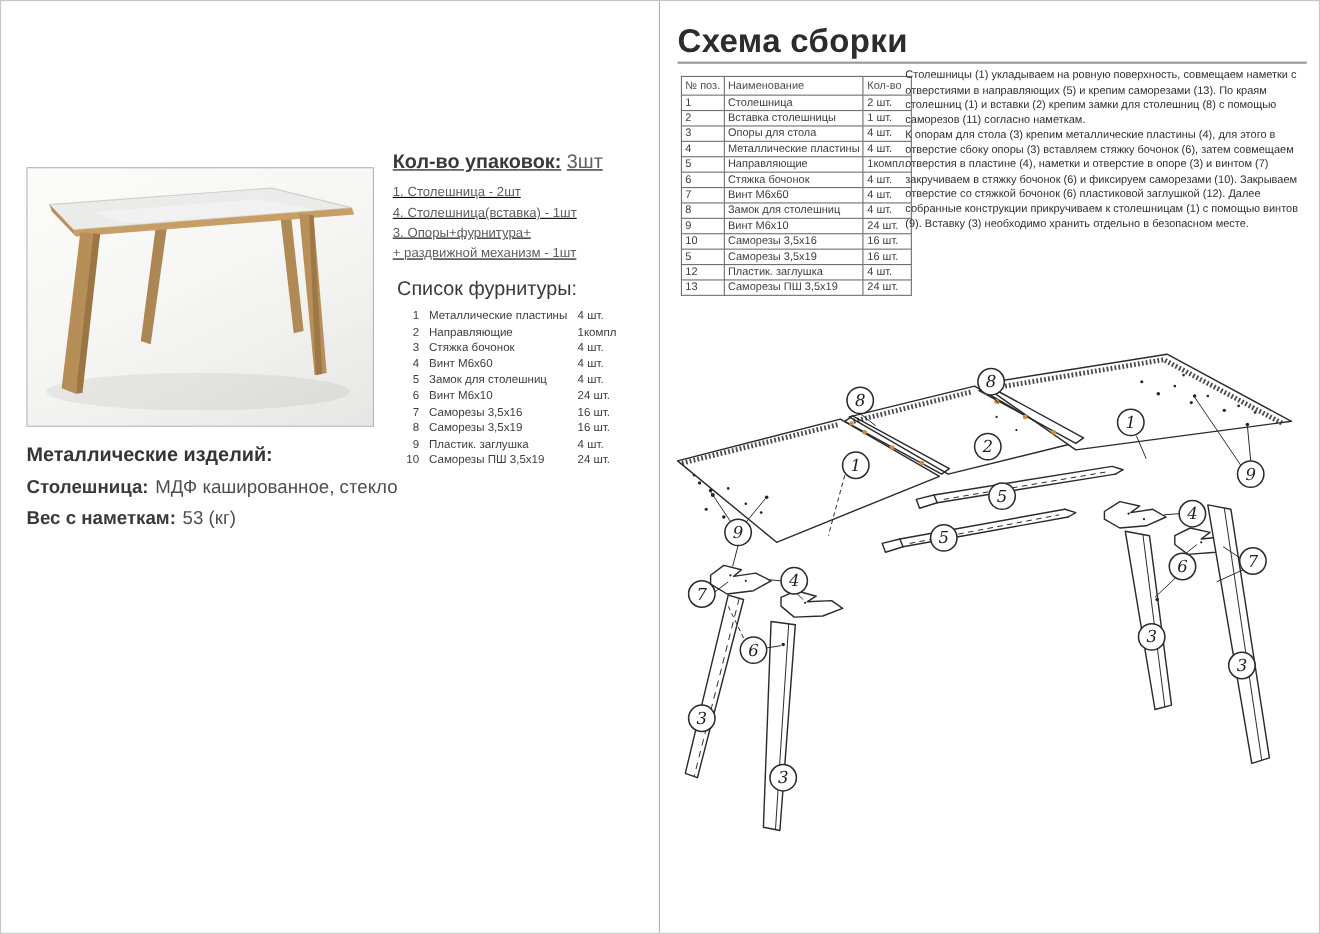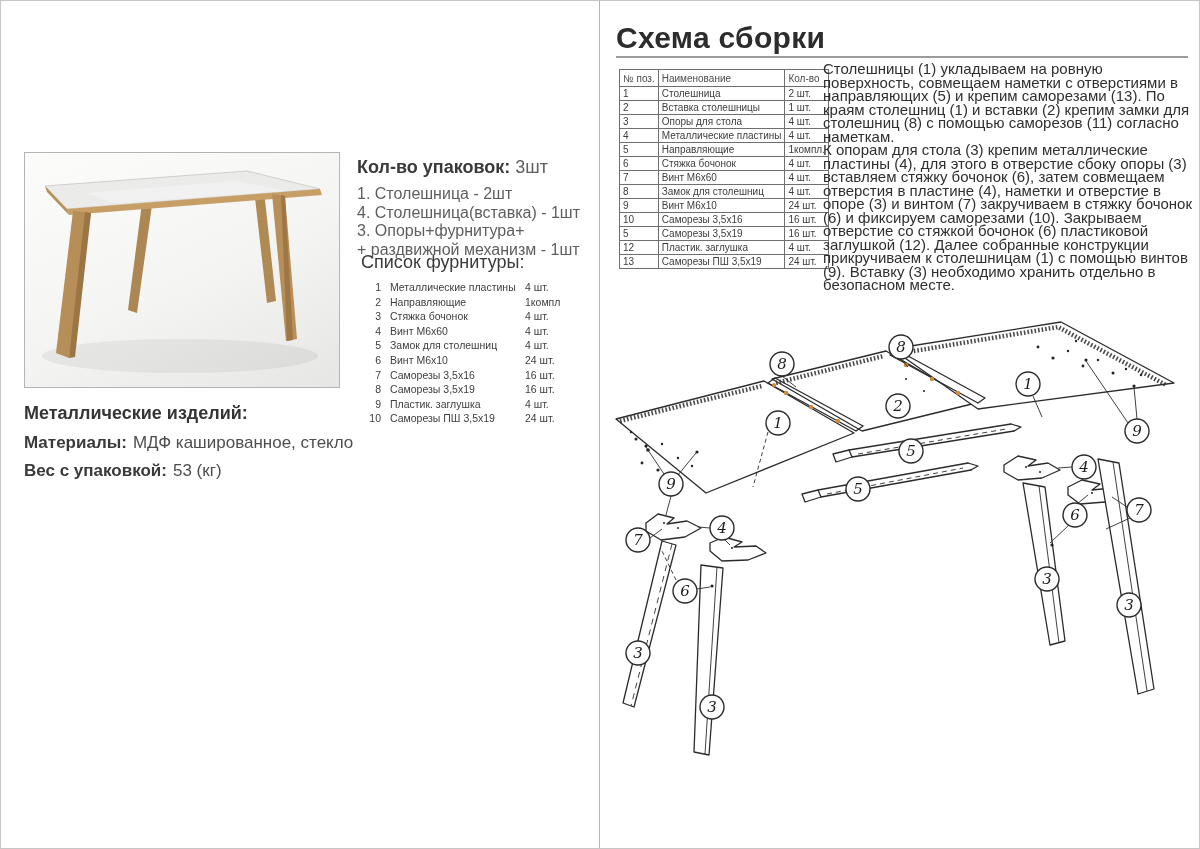--- a/index.html
+++ b/index.html
@@ -3,24 +3,24 @@
 <meta charset="utf-8">
 <style>
   html,body{margin:0;padding:0;background:#e8e8e8;}
   .page{position:relative;width:1200px;height:849px;margin:0 auto;background:#ffffff;
         font-family:"Liberation Sans",sans-serif;overflow:hidden;border:1px solid #c6c6c6;box-sizing:border-box;}
   .divider{position:absolute;left:598px;top:0;bottom:0;width:1px;background:#b3b3b3;}
 
   
   .photo{position:absolute;left:23px;top:151px;width:314px;height:234px;border:1px solid #b4b4b4;
          background:linear-gradient(155deg,#fcfcfb 0%,#f4f4f2 55%,#e6e6e4 100%);}
-  .packages{position:absolute;left:356px;top:156px;width:238px;}
+  .packages{position:absolute;left:356px;top:136px;width:238px;text-decoration:underline;}
   .pkg-title{font-size:18px;font-weight:bold;color:#3a3a3a;margin-bottom:7px;}
   .pkg-title .val{font-weight:normal;color:#5e5e5e;margin-left:5px;}
-  .pkg-line{font-size:16px;color:#5e5e5e;line-height:18.5px;}
+  .pkg-line{font-size:12px;color:#5e5e5e;line-height:18.5px;}
 
   .hw-title{position:absolute;left:360px;top:251px;font-size:18px;font-weight:normal;color:#3a3a3a;}
   .hw-list{position:absolute;left:364px;top:280px;width:200px;font-size:10.5px;color:#3e3e3e;}
   .hw-row{display:flex;height:14.6px;align-items:flex-start;}
   .hw-n{width:16px;text-align:right;margin-right:9px;}
   .hw-name{flex:1;}
   .hw-qty{width:40px;}
 
   .chars{position:absolute;left:23px;top:402px;}
   .chars-title{font-size:18px;font-weight:bold;color:#353535;margin-bottom:9px;}
@@ -30,21 +30,21 @@
   
   .title{position:absolute;left:615px;top:20px;font-size:30px;font-weight:bold;color:#2c2c2c;letter-spacing:.3px;}
   .title-rule{position:absolute;left:615px;top:55px;width:572px;height:2px;background:#9b9b9b;}
 
   .parts-table{position:absolute;left:618px;top:68px;border-collapse:collapse;font-size:10px;color:#3d3d3d;}
   .parts-table th,.parts-table td{border:1px solid #6f6f6f;padding:1px 3px;font-weight:normal;text-align:left;
        height:11px;line-height:11px;white-space:nowrap;}
   .parts-table th{height:14px;color:#4c4c4c;}
   .col-pos{width:26px;}  .col-name{width:118px;}  .col-qty{width:32px;}
 
-  .instructions{position:absolute;left:822px;top:61px;width:372px;font-size:15px;line-height:13.5px;color:#2f2f2f;}
+  .instructions{position:absolute;left:822px;top:61px;width:372px;font-size:10px;line-height:13.5px;color:#2f2f2f;}
   .instructions p{margin:0;}
 
   .diagram{position:absolute;left:605px;top:316px;}
 
   
   .ln{stroke:#2b2b2b;stroke-width:1.3;fill:none;stroke-linejoin:round;stroke-linecap:round;}
   .fillw{fill:#ffffff;}
   .thin{stroke:#2b2b2b;stroke-width:.9;fill:none;}
   .dash{stroke:#2b2b2b;stroke-width:.9;fill:none;stroke-dasharray:4 3;}
   .rim{stroke:#2b2b2b;stroke-width:4.5;fill:none;stroke-dasharray:1.6 2;opacity:.85;}
@@ -135,22 +135,22 @@
       </div>
     <div class="hw-row">
         <span class="hw-n">10</span>
         <span class="hw-name">Саморезы ПШ 3,5х19</span>
         <span class="hw-qty">24 шт.</span>
       </div>
   </div>
 
   <div class="chars">
     <div class="chars-title">Металлические изделий:</div>
-    <div class="chars-line"><span class="lbl">Материалы:</span><span>МДФ кашированное,  стекло</span></div>
-    <div class="chars-line"><span class="lbl">Вес с упаковкой:</span><span>53 (кг)</span></div>
+    <div class="chars-line"><span class="lbl">Столешница:</span><span>МДФ кашированное,  стекло</span></div>
+    <div class="chars-line"><span class="lbl">Вес с наметкам:</span><span>53 (кг)</span></div>
   </div>
 
   <div class="title">Схема сборки</div>
   <div class="title-rule"></div>
 
   <table class="parts-table">
     <thead>
       <tr>
         <th class="col-pos">№ поз.</th>
         <th class="col-name">Наименование</th>

